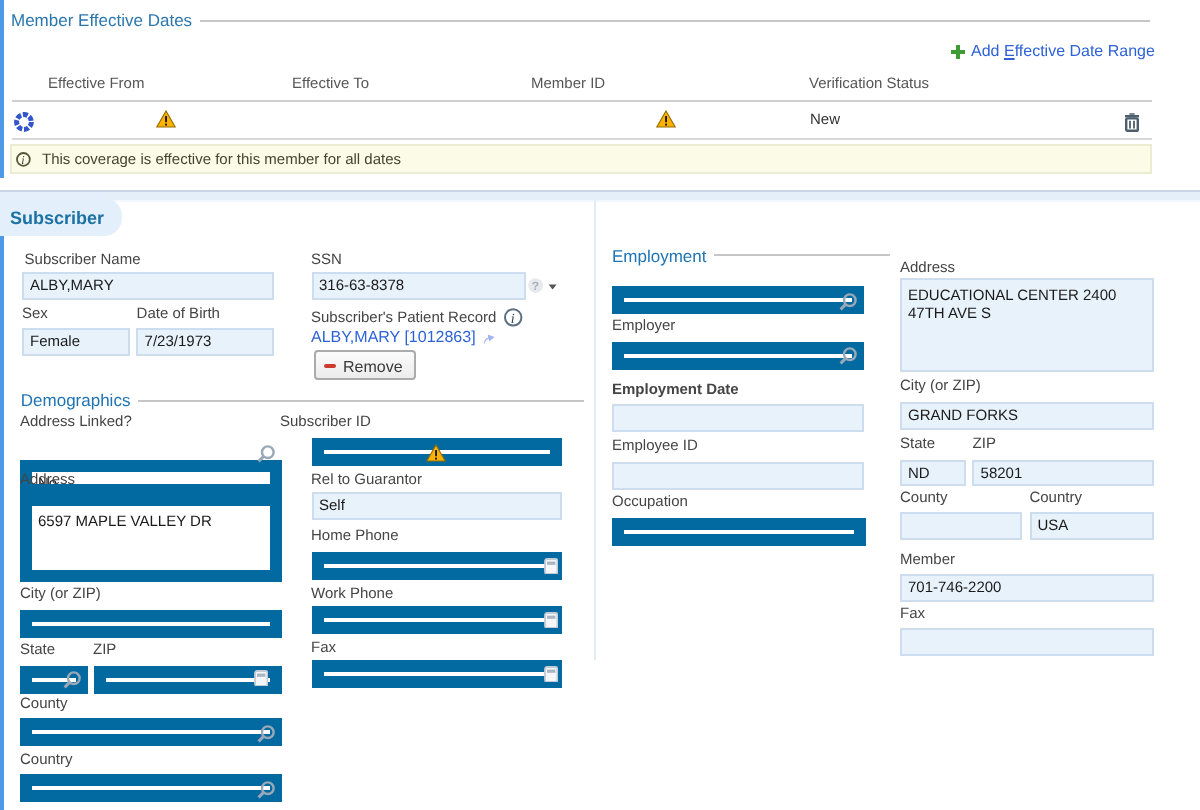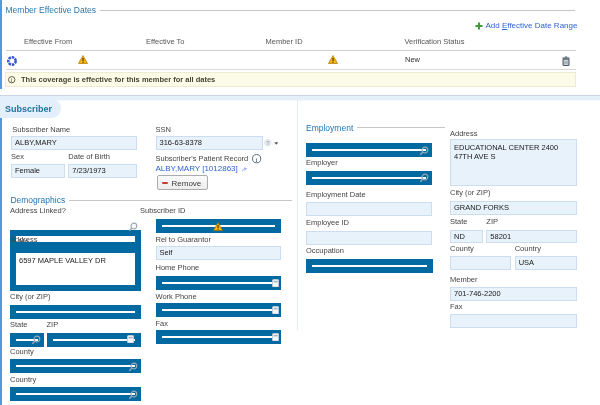--- a/index.html
+++ b/index.html
@@ -55,21 +55,21 @@
     <line x1="3" y1="4.4" x2="3" y2="8.2" stroke="#4d5d6b" stroke-width="0.9"></line>
     <line x1="5" y1="4.4" x2="5" y2="8.2" stroke="#4d5d6b" stroke-width="0.9"></line>
   </svg>
 <div class="abs" style="left:5.5px;top:68.5px;width:570px;height:1px;background:#d9d9d9;"></div>
 
 <div class="abs" style="left:5px;top:72.4px;width:570.5px;height:14.2px;box-sizing:border-box;background:#fbfbe7;border:1px solid #ececd2;"></div>
 <svg class="icr" style="left:8.4px;top:76.4px;" width="8" height="8">
     <circle cx="3.7" cy="3.7" r="3.2" fill="none" stroke="#55553a" stroke-width="0.9"></circle>
     <text x="2.6" y="6" font-size="6" font-style="italic" font-family="Liberation Serif" fill="#44442e">i</text>
   </svg>
-<div class="abs" style="left:21px;top:74.8px;font-size:7.5px;line-height:10px;font-weight:bold;color:#454532;">This coverage is effective for this member for all dates</div>
+<div class="abs" style="left:21px;top:74.8px;font-size:7.5px;line-height:10px;font-weight:normal;color:#454532;">This coverage is effective for this member for all dates</div>
 
 <div class="abs" style="left:0;top:94.8px;width:600px;height:1.6px;background:#c9d5e2;"></div>
 <div class="abs" style="left:0;top:96.4px;width:600px;height:3.8px;background:#e4effa;"></div>
 <div class="abs" style="left:0;top:100.2px;width:600px;height:1.2px;background:#f2f8fd;"></div>
 
 <div class="abs" style="left:0;top:117.5px;width:1.5px;height:287.5px;background:#4d9be6;"></div>
 <div class="abs" style="left:0;top:99px;width:60.5px;height:18.5px;background:#e3effa;border-radius:0 9px 9px 0;"></div>
 <div class="abs" style="left:5px;top:104px;font-size:9px;line-height:10px;font-weight:bold;color:#1d72a4;">Subscriber</div>
 
 <div class="lbl" style="left:12.3px;top:125.6px;">Subscriber Name</div>
@@ -177,21 +177,21 @@
 <svg class="icr" style="left:419px;top:145.5px;" width="10" height="10">
     <circle cx="5.9" cy="4.1" r="2.9" fill="none" stroke="#9aa9b8" stroke-width="1.2"></circle>
     <line x1="3.7" y1="6.3" x2="1.3" y2="8.7" stroke="#9aa9b8" stroke-width="1.5"></line>
   </svg>
 <div class="lbl" style="left:306px;top:159.3px;">Employer</div>
 <div class="inp" style="left:306px;top:170.5px;width:126px;height:14px;line-height:12px;">GRAND FORKS PUBLIC SC...</div>
 <svg class="icr" style="left:419px;top:173px;" width="10" height="10">
     <circle cx="5.9" cy="4.1" r="2.9" fill="none" stroke="#9aa9b8" stroke-width="1.2"></circle>
     <line x1="3.7" y1="6.3" x2="1.3" y2="8.7" stroke="#9aa9b8" stroke-width="1.5"></line>
   </svg>
-<div class="lbl" style="left:306px;top:190.8px;">Employment Date</div>
+<div class="lbl" style="left:306px;top:190.8px;font-weight:bold;">Employment Date</div>
 <div class="inp ro" style="left:306px;top:202px;width:126px;height:14px;"></div>
 <div class="lbl" style="left:306px;top:218.8px;">Employee ID</div>
 <div class="inp ro" style="left:306px;top:230.5px;width:126px;height:14px;"></div>
 <div class="lbl" style="left:306px;top:247.3px;">Occupation</div>
 <div class="inp" style="left:306px;top:259px;width:127px;height:14px;line-height:12px;padding-left:13px;">TEACHER</div>
 
 <div class="lbl" style="left:450px;top:130.4px;">Address</div>
 <div class="inp ro" style="left:450px;top:139px;width:127px;height:46.5px;line-height:9.5px;padding-top:2.5px;white-space:normal;">EDUCATIONAL CENTER 2400 47TH AVE S</div>
 <div class="lbl" style="left:450px;top:188.5px;">City (or ZIP)</div>
 <div class="inp ro" style="left:450px;top:200.5px;width:127px;height:14px;line-height:12.5px;">GRAND FORKS</div>

